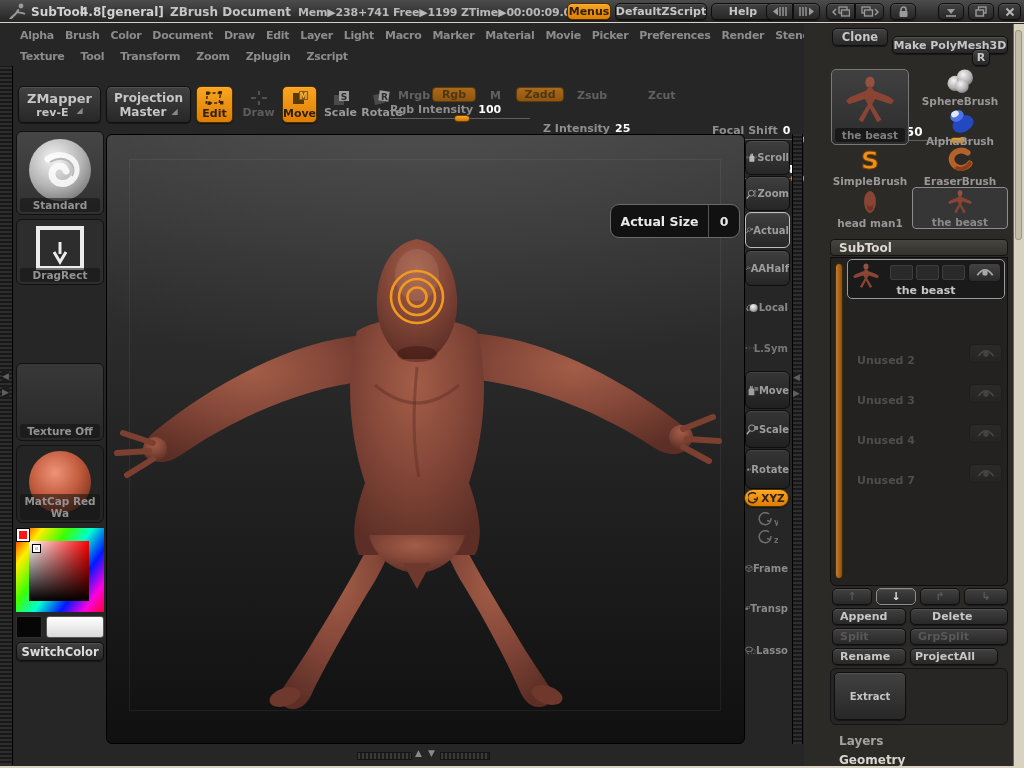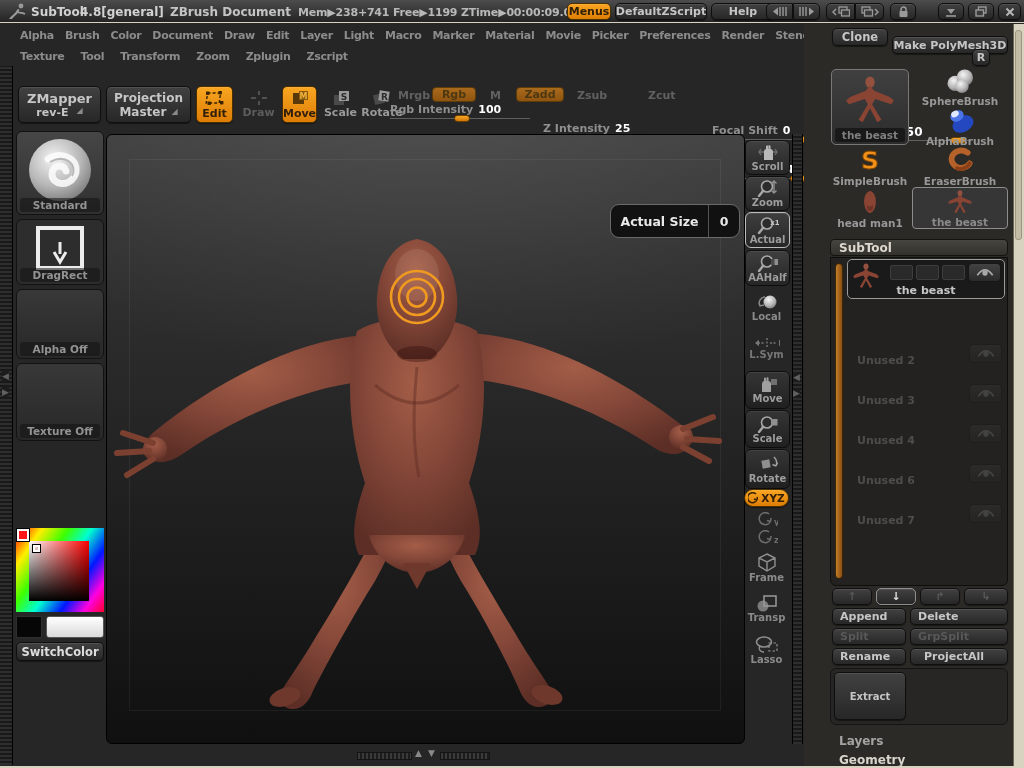--- a/index.html
+++ b/index.html
@@ -20,21 +20,21 @@
   .sl-line{position:absolute;left:0;right:0;bottom:3px;height:1px;background:#979797;opacity:.5}
   .sl-handle{position:absolute;bottom:0;width:16px;height:7px;border-radius:3.5px;
              background:linear-gradient(#f8a728,#cf7607);border:1px solid #6d4200;box-sizing:border-box}
   .sl-label{color:#8f8f8f}.sl-value{color:#fff;margin-left:5px}
   .thumb{position:absolute;background:linear-gradient(#464646,#303030);border:1px solid #121212;
          border-radius:6px;box-sizing:border-box;overflow:hidden}
   .thumb-label{position:absolute;left:3px;right:3px;bottom:2px;text-align:center;font-size:10.5px;
                color:#939393;background:rgba(18,18,18,.55);border-radius:3px;padding:1px 0}
   .menurow{list-style:none;margin:0;padding:0;display:flex;gap:11px}
   .menu-item{color:#8c8c8c;font-size:11px;letter-spacing:-.3px}
-  .strip-btn{position:absolute;left:745px;width:43px;display:flex;flex-direction:column;
+  .strip-btn{position:absolute;left:745px;width:43px;display:flex;flex-direction:row;
              align-items:center;justify-content:center;gap:0;font-size:10px;color:#9d9d9d}
   .strip-btn.raised{background:linear-gradient(#3f3f3f,#262626);border:1px solid #0d0d0d;border-radius:6px;
                     box-shadow:inset 0 1px 0 rgba(255,255,255,.08)}
   .strip-btn.active{border-color:#bcbcbc}
   .strip-btn.flat{color:#8a8a8a}
   .hdr{background:linear-gradient(#47453f,#33312b);border:1px solid #14130e;border-radius:4px;
        color:#ddd9d0;font-size:12px;display:flex;align-items:center;padding:0 8px;box-sizing:border-box}
   .grip{background:repeating-linear-gradient(90deg,#3a3a3a 0 2px,#1c1c1c 2px 4px);border:1px solid #141414}
   .vgrip{background:repeating-linear-gradient(0deg,#2e2e2e 0 2px,#191919 2px 4px)}
   .eyebtn{position:absolute;width:31px;height:17px;border-radius:4px;border:1px solid #161616;
@@ -292,25 +292,28 @@
     <div class="thumb-label">DragRect</div>
   </div>
   <div class="thumb" style="left:16px;top:131px;width:88px;height:84px">
     <svg style="margin:5px auto 0" width="68" height="66" viewBox="0 0 68 66">
       <circle cx="34" cy="33" r="31" fill="url(#grayBall)"></circle>
       <path d="M22 22 C40 12 56 26 48 40 C42 50 26 48 26 37 C26 28 38 26 40 34" fill="none" stroke="#fdfdfd" stroke-width="7" stroke-linecap="round" opacity=".85"></path>
       <path d="M24 25 C40 16 52 28 46 39" fill="none" stroke="#8f8f8f" stroke-width="2" opacity=".6"></path>
     </svg>
     <div class="thumb-label">Standard</div>
   </div>
-  <div class="thumb" style="left:16px;top:289px;width:88px;height:70px;background:linear-gradient(#383838,#282828)">
-    <div class="thumb-label">Alpha Off</div>
-  </div>
   <div class="thumb" style="left:16px;top:363px;width:88px;height:78px;background:linear-gradient(#383838,#282828)">
     <div class="thumb-label">Texture Off</div>
+  </div>
+  <div class="thumb" style="left:16px;top:445px;width:88px;height:78px;background:#242424">
+    <svg style="margin:3px auto 0" width="70" height="66" viewBox="0 0 70 66">
+      <circle cx="35" cy="33" r="31" fill="url(#redBall)"></circle>
+    </svg>
+    <div class="thumb-label">MatCap Red Wa</div>
   </div>
 
   <div class="abs" style="left:16px;top:528px;width:88px;height:84px;background:linear-gradient(125deg,#ff0000 0%,#ffee00 18%,#3dff00 36%,#00ffd0 52%,#0018ff 70%,#ff00e0 86%,#ff0030 100%)">
     <div class="abs" style="left:13px;top:13px;width:60px;height:60px;background:linear-gradient(rgba(0,0,0,0),#000),linear-gradient(90deg,#fff,#f00)"></div>
     <div class="abs" style="left:1px;top:1px;width:12px;height:12px;background:#ff1616;border:2px solid #fff;box-shadow:0 0 0 1px #000"></div>
     <div class="abs" style="left:17px;top:17px;width:7px;height:7px;border:2px solid #fff;box-shadow:0 0 0 1px #000"></div>
   </div>
   <div class="abs" style="left:16px;top:616px;width:26px;height:22px;background:#060606;border:1px solid #2e2e2e"></div>
   <div class="abs" style="left:46px;top:616px;width:58px;height:22px;background:linear-gradient(#ffffff,#dadada);border:1px solid #555;border-radius:3px"></div>
   <div class="btn abs" style="left:16px;top:642px;width:88px;height:19px;font-size:11.5px;color:#dedede">
@@ -601,29 +604,20 @@
         <span style="position:absolute;left:10px;top:13px;font-size:11px;color:#4d4d4d">Unused 4</span>
         <div class="eyebtn" style="right:3px;top:3px;opacity:.28">
           <svg width="18" height="11" viewBox="0 0 20 12">
             <path d="M1.5 9 Q10 -3 18.5 9" fill="none" stroke="#9a9a9a" stroke-width="2"></path>
             <circle cx="10" cy="6.5" r="3" fill="#9a9a9a"></circle>
           </svg>
         </div>
       </div>
 
 
-      <div style="position:relative;height:40px">
-        <span style="position:absolute;left:10px;top:13px;font-size:11px;color:#4d4d4d">Unused 6</span>
-        <div class="eyebtn" style="right:3px;top:3px;opacity:.28">
-          <svg width="18" height="11" viewBox="0 0 20 12">
-            <path d="M1.5 9 Q10 -3 18.5 9" fill="none" stroke="#9a9a9a" stroke-width="2"></path>
-            <circle cx="10" cy="6.5" r="3" fill="#9a9a9a"></circle>
-          </svg>
-        </div>
-      </div>
 
       <div style="position:relative;height:40px">
         <span style="position:absolute;left:10px;top:13px;font-size:11px;color:#4d4d4d">Unused 7</span>
         <div class="eyebtn" style="right:3px;top:3px;opacity:.28">
           <svg width="18" height="11" viewBox="0 0 20 12">
             <path d="M1.5 9 Q10 -3 18.5 9" fill="none" stroke="#9a9a9a" stroke-width="2"></path>
             <circle cx="10" cy="6.5" r="3" fill="#9a9a9a"></circle>
           </svg>
         </div>
       </div>
@@ -638,33 +632,33 @@
   <div class="btn dim abs" style="left:920px;top:588px;width:40px;height:17px">
       <span>↱</span>
     </div>
   <div class="btn dim abs" style="left:964px;top:588px;width:44px;height:17px">
       <span>↳</span>
     </div>
 
   <div class="btn abs" style="left:832px;top:608px;width:74px;height:17px;justify-content:flex-start;padding-left:7px">
       <span>Append</span>
     </div>
-  <div class="btn abs" style="left:910px;top:608px;width:98px;height:17px;justify-content:flex-start;padding-left:7px">
+  <div class="btn abs" style="left:910px;top:608px;width:98px;height:17px;justify-content:flex-start;padding-left:21px">
       <span>Delete</span>
     </div>
   <div class="btn dim abs" style="left:832px;top:628px;width:74px;height:17px;justify-content:flex-start;padding-left:7px">
       <span>Split</span>
     </div>
   <div class="btn dim abs" style="left:910px;top:628px;width:98px;height:17px;justify-content:flex-start;padding-left:7px">
       <span>GrpSplit</span>
     </div>
   <div class="btn abs" style="left:832px;top:648px;width:74px;height:17px;justify-content:flex-start;padding-left:7px">
       <span>Rename</span>
     </div>
-  <div class="btn abs" style="left:910px;top:648px;width:98px;height:17px;justify-content:flex-start;padding-left:13px">
+  <div class="btn abs" style="left:910px;top:648px;width:88px;height:17px;justify-content:flex-start;padding-left:4px">
       <span>ProjectAll</span>
     </div>
 
   <div class="abs" style="left:830px;top:668px;width:178px;height:57px;border:1px solid #141414;border-radius:6px;background:#272624"></div>
   <div class="btn abs" style="left:834px;top:672px;width:72px;height:48px;font-size:10px">
       <span>Extract</span>
     </div>
 
   <div class="hdr abs" style="left:830px;top:732px;width:178px;height:17px;background:none;border-color:transparent;color:#a3a3a3">
       <span>Layers</span>

